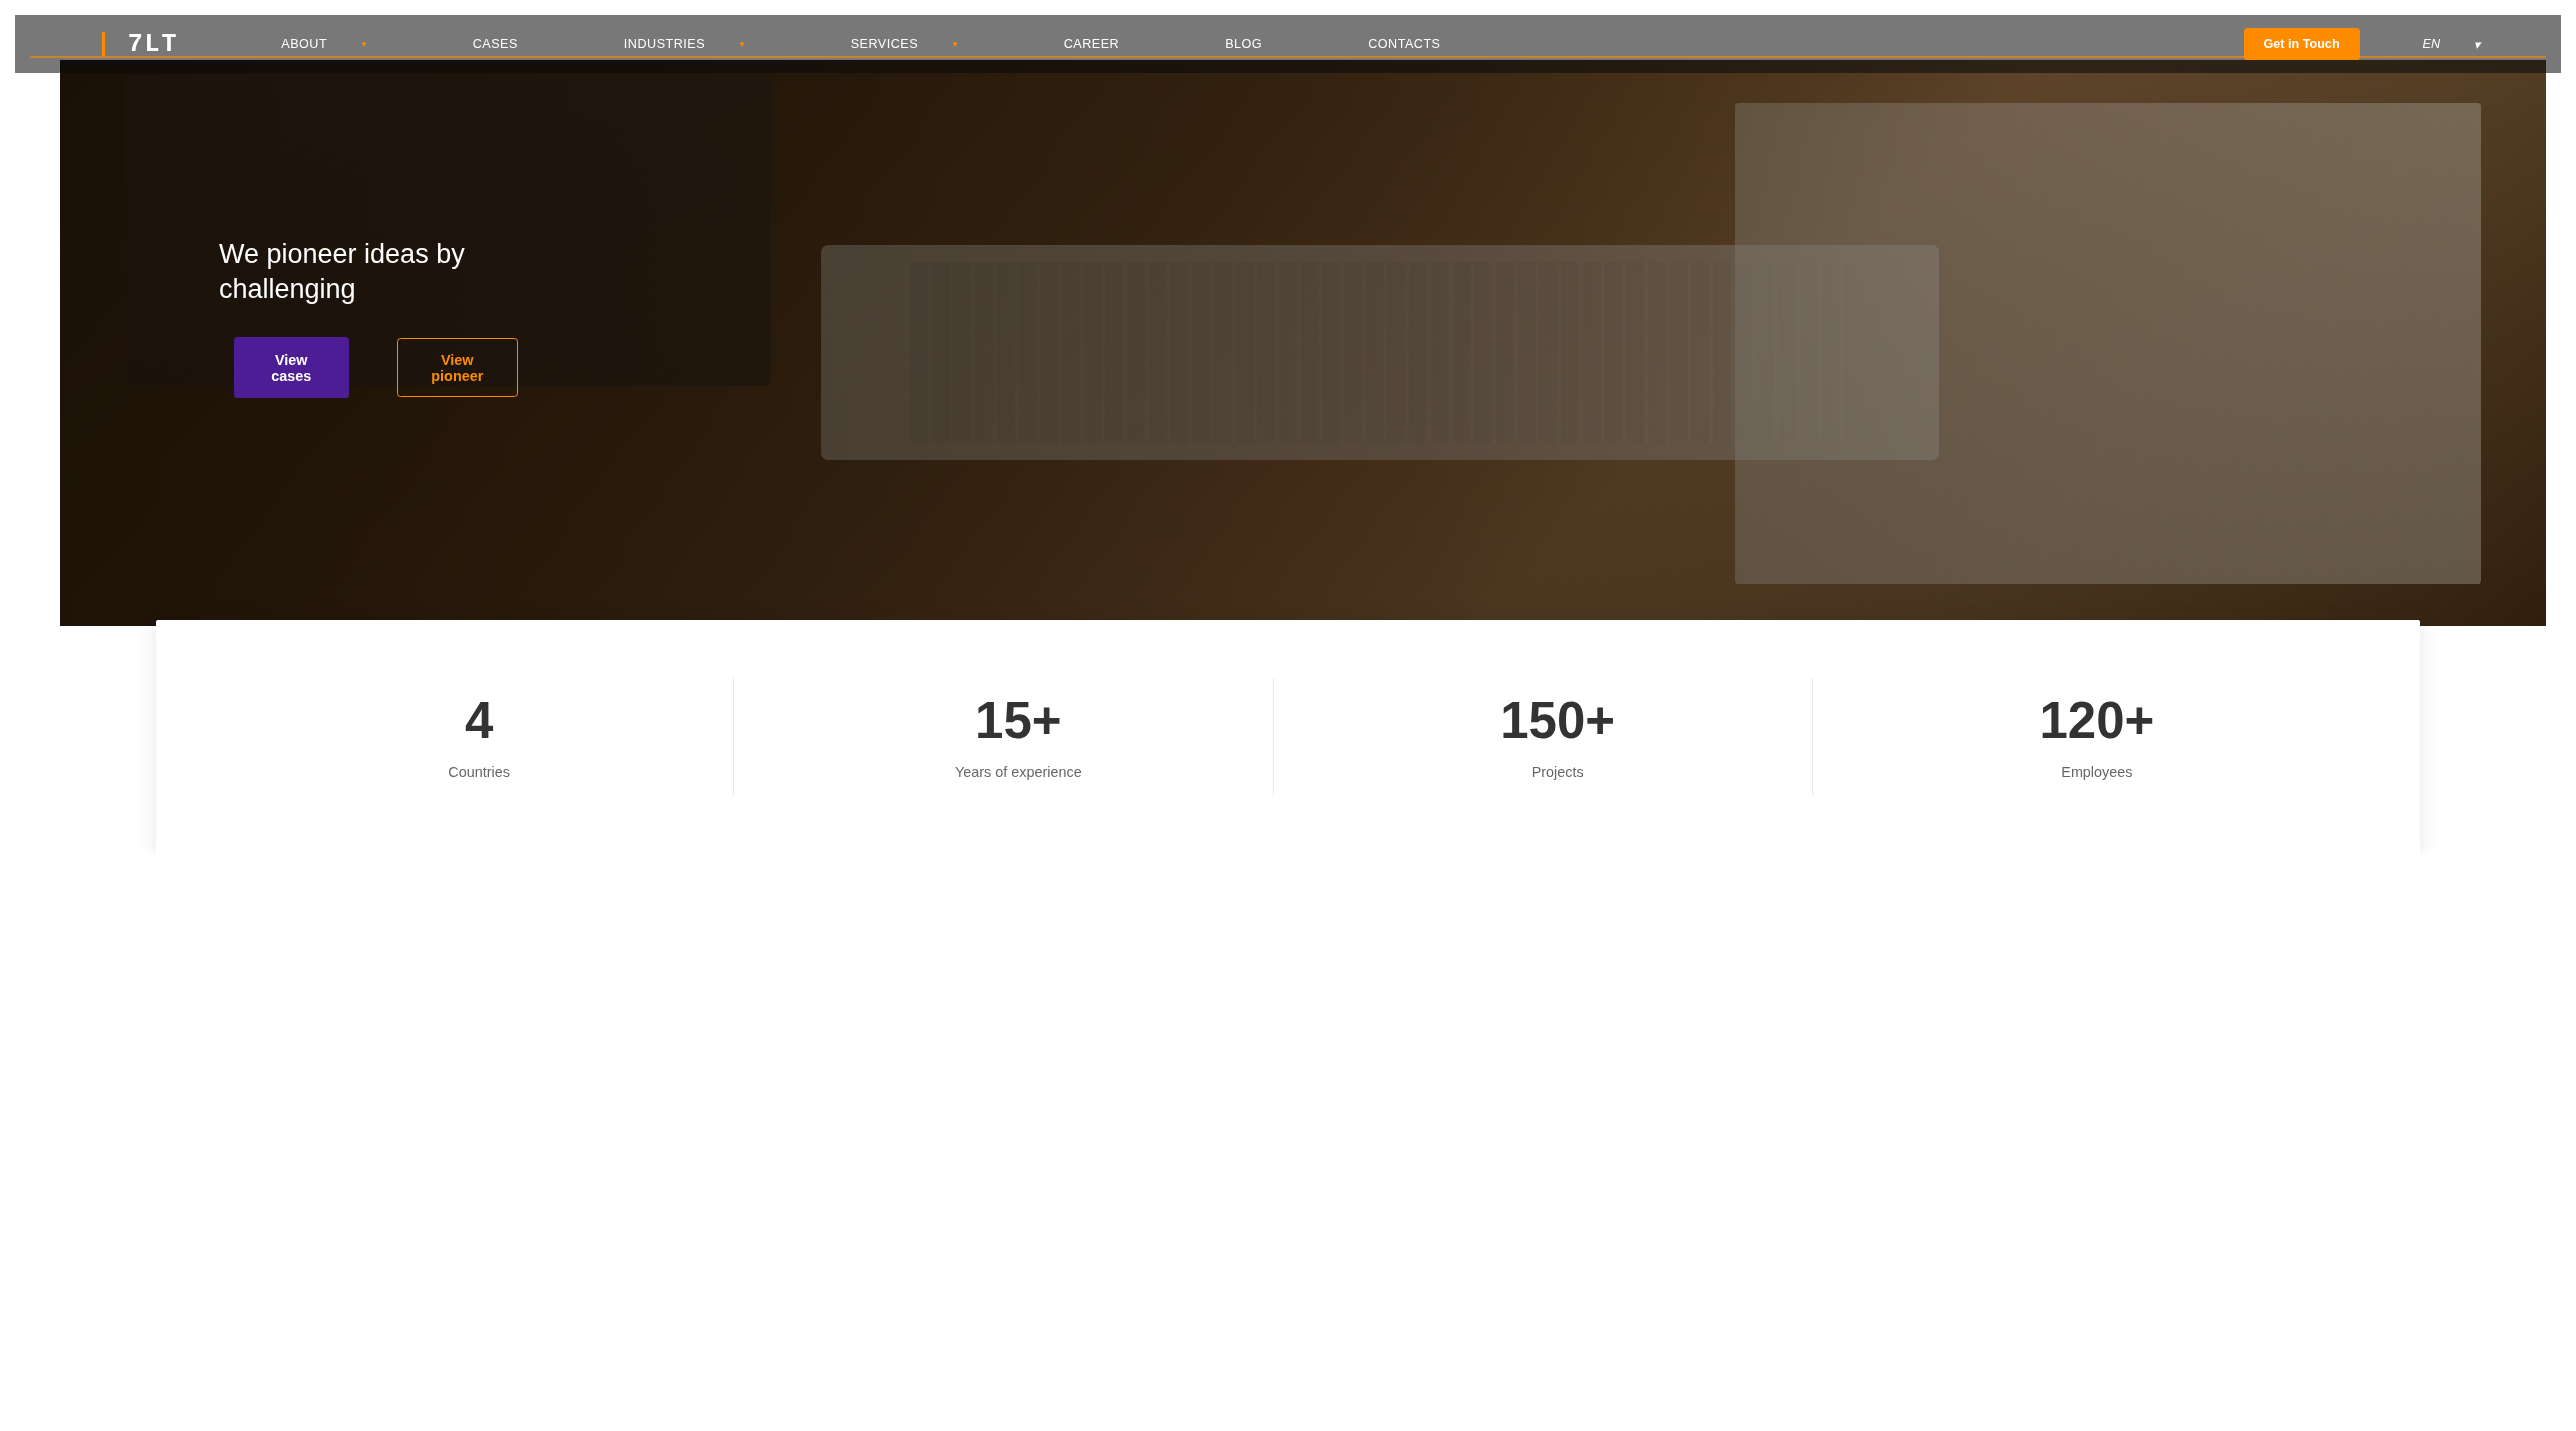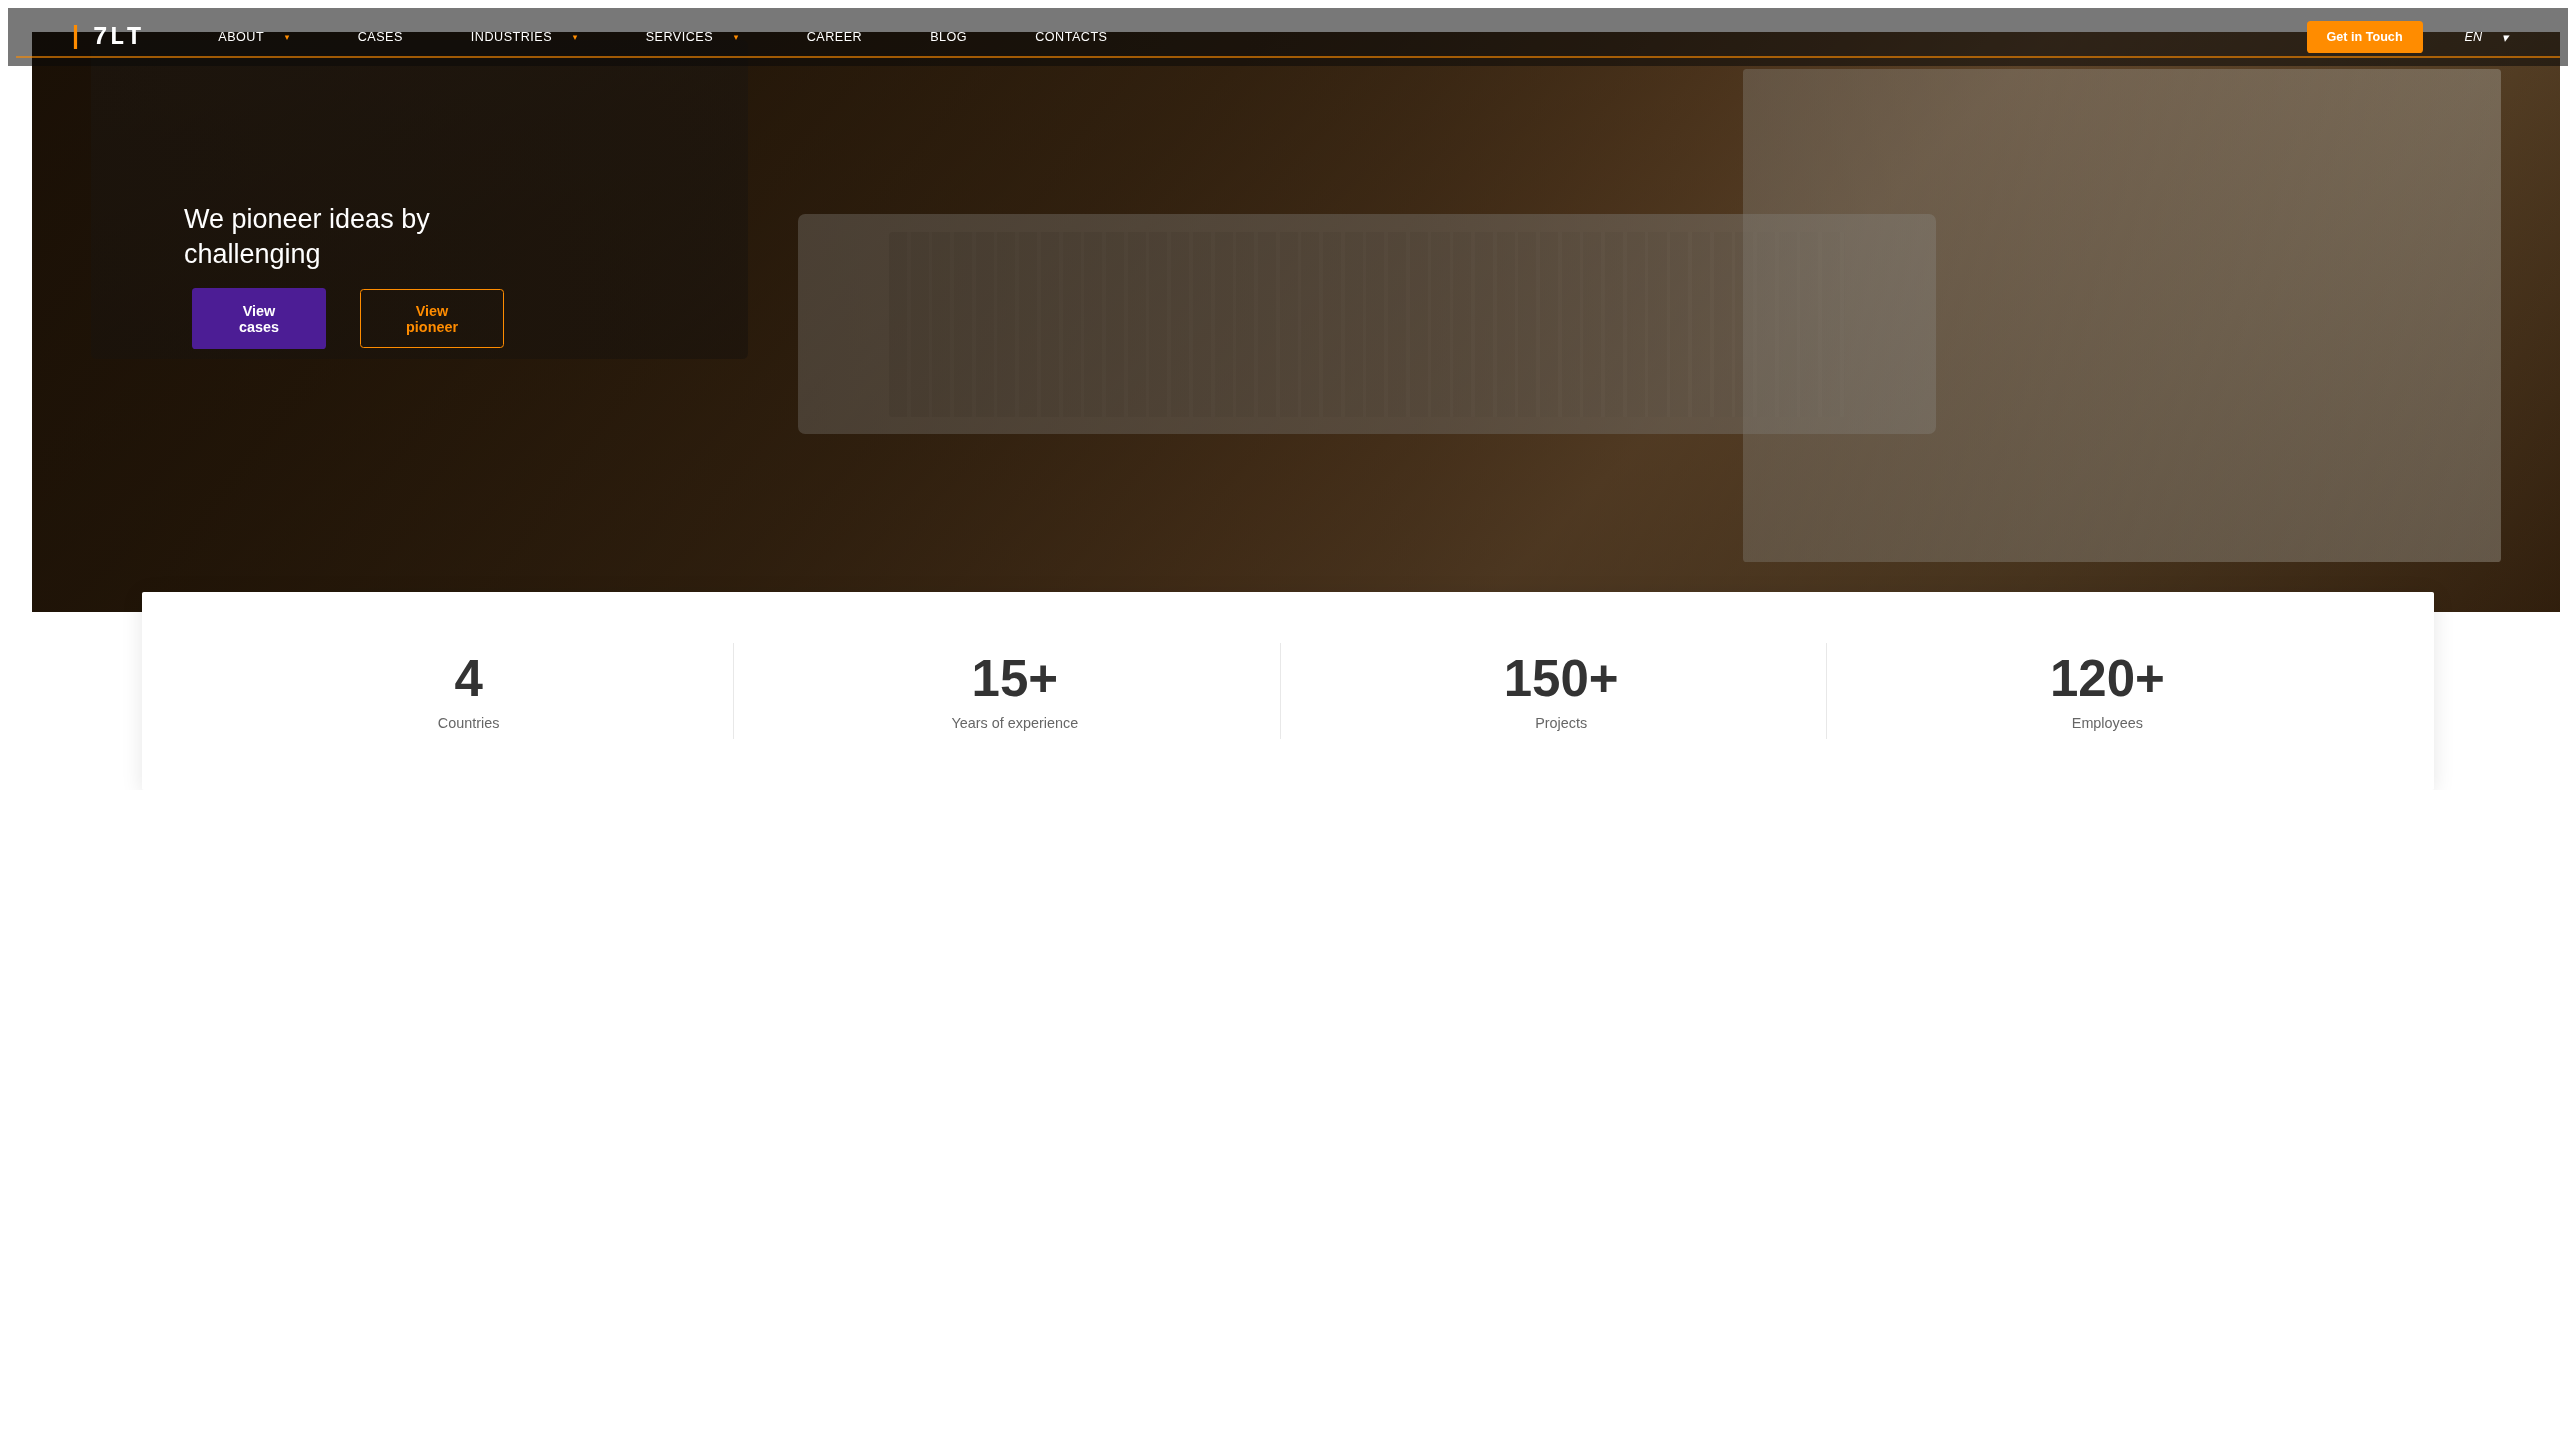--- a/index.html
+++ b/index.html
@@ -1,15 +1,15 @@
 <!DOCTYPE html>
 <html style="font-size:14.4px"><head>
   <meta charset="utf-8">
   <style>
-    * { margin: 8px; padding: 0; box-sizing: border-box; }
+    * { margin: 15px; padding: 0; box-sizing: border-box; }
 
     body {
       font-family: -apple-system, BlinkMacSystemFont, 'Segoe UI', Arial, sans-serif;
       background: #fff;
       overflow-x: hidden;
     }
 
     
     nav {
       position: absolute;
@@ -35,21 +35,21 @@
       letter-spacing: 1.8px;
       font-family: 'Courier New', monospace;
     }
 
     .logo-bracket {
       color: #ff8c00;
     }
 
     .nav-links {
       display: flex;
-      gap: 36px;
+      gap: 46px;
       flex: 1;
     }
 
     .nav-link {
       color: #fff;
       text-decoration: none;
       font-size: 12.6px;
       font-weight: 500;
       letter-spacing: 0.5px;
       text-transform: uppercase;

